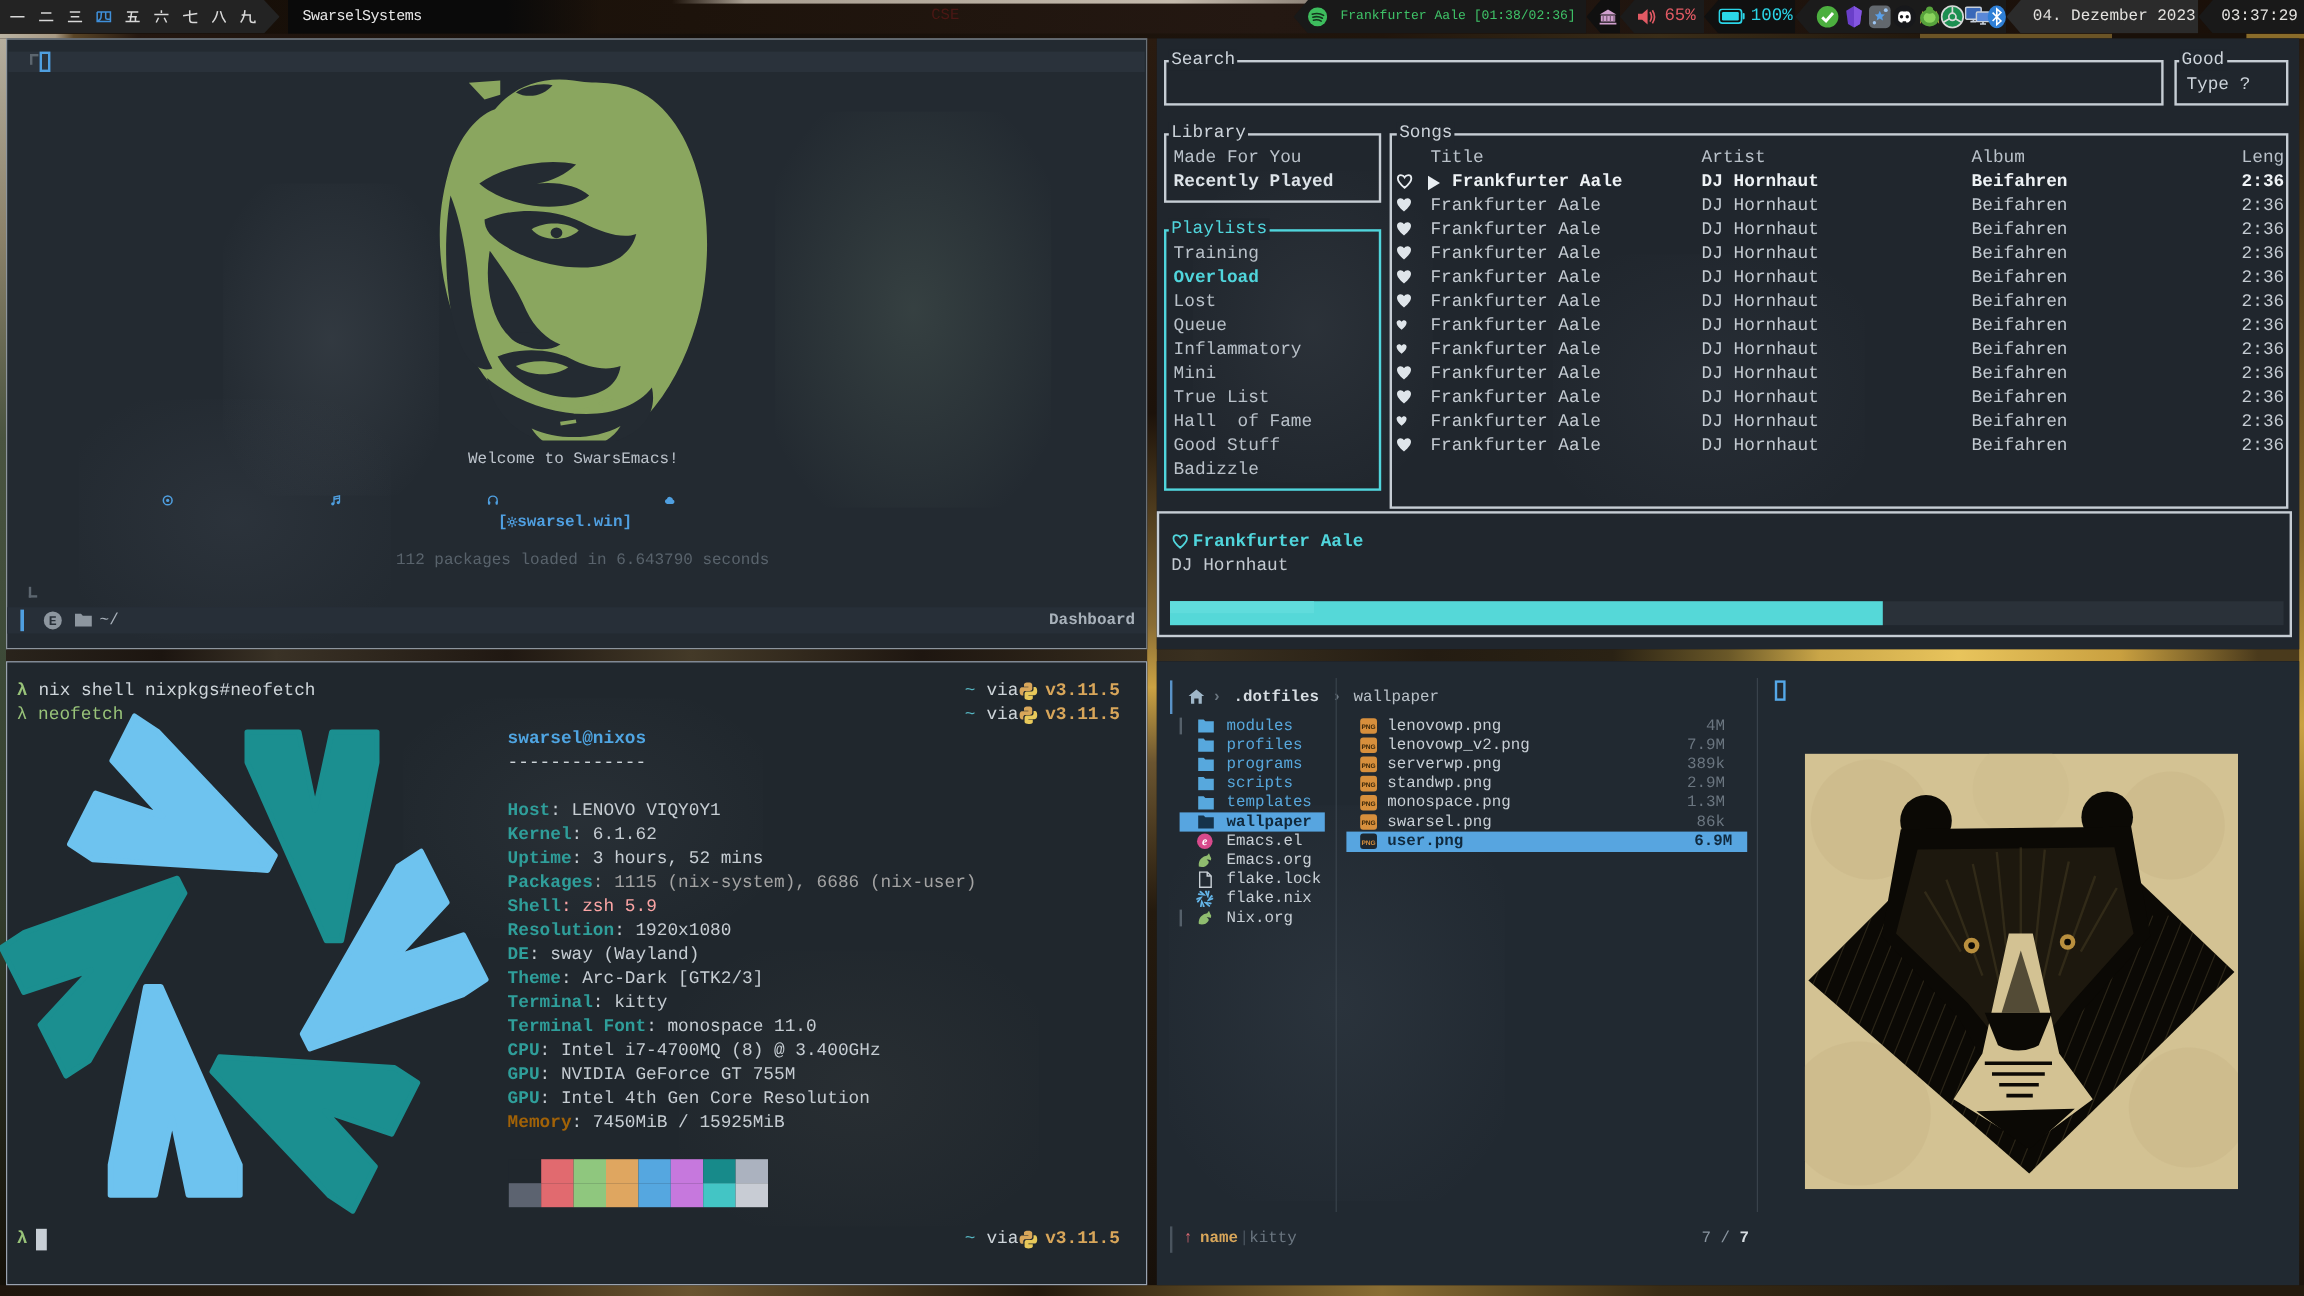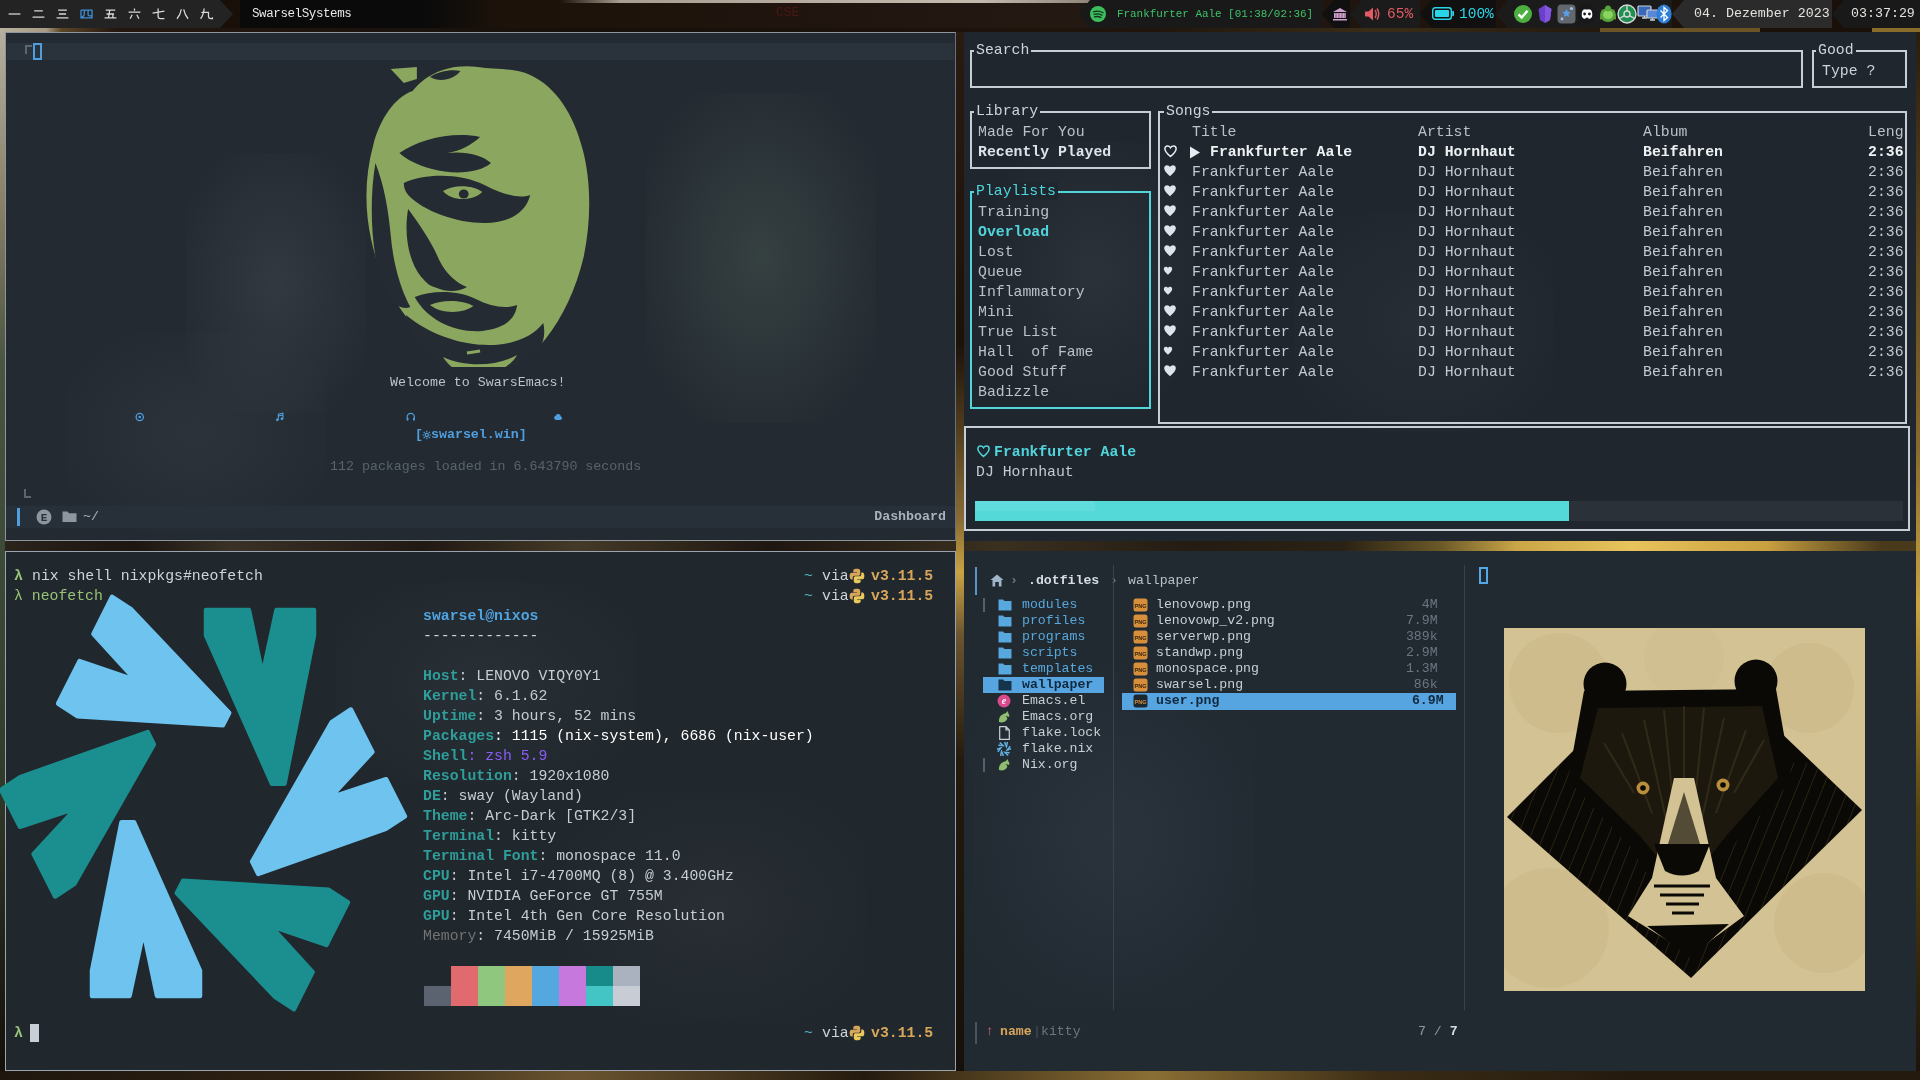--- a/index.html
+++ b/index.html
@@ -336,31 +336,31 @@
       <path d="M12.1 23 C18 23 17.5 20.4 17.5 20.4 V17.7 H12 V17 H19.7 C19.7 17 23 17.4 23 11.9 C23 6.5 20.1 6.7 20.1 6.7 H18.4 V9.5 C18.4 9.5 18.5 12.4 15.5 12.4 H10 C10 12.4 7.2 12.3 7.2 15.1 V20 C7.2 20 6.8 23 12.1 23 Z" fill="#e8c95a"></path>
     </svg>
     <div style="position:absolute;left:871px;top:1023px;height:20px;line-height:20px;font-family:&quot;Liberation Mono&quot;,monospace;font-size:14.8px;color:#d8a65a;font-weight:bold;white-space:pre;">v3.11.5</div>
 <div style="position:absolute;left:14px;top:1023px;height:20px;line-height:20px;font-family:&quot;Liberation Mono&quot;,monospace;font-size:14.8px;color:#98c379;font-weight:bold;white-space:pre;">λ</div>
 <div class="abs" style="left:30px;top:1024px;width:9px;height:18px;background:#c8cfd6;"></div>
 <div style="position:absolute;left:423px;top:606px;height:20px;line-height:20px;font-family:&quot;Liberation Mono&quot;,monospace;font-size:14.8px;color:#4fa5e2;font-weight:bold;white-space:pre;">swarsel@nixos</div>
 <div style="position:absolute;left:423px;top:626px;height:20px;line-height:20px;font-family:&quot;Liberation Mono&quot;,monospace;font-size:14.8px;color:#ced5da;font-weight:normal;white-space:pre;">-------------</div>
 <div style="position:absolute;left:423px;top:666px;height:20px;line-height:20px;font-family:&quot;Liberation Mono&quot;,monospace;font-size:14.8px;color:#c6cdd3;font-weight:normal;white-space:pre;"><span style="color:#2f9e9a;font-weight:bold">Host</span><span style="color:#c6cdd3">: LENOVO VIQY0Y1</span></div>
 <div style="position:absolute;left:423px;top:686px;height:20px;line-height:20px;font-family:&quot;Liberation Mono&quot;,monospace;font-size:14.8px;color:#c6cdd3;font-weight:normal;white-space:pre;"><span style="color:#2f9e9a;font-weight:bold">Kernel</span><span style="color:#c6cdd3">: 6.1.62</span></div>
 <div style="position:absolute;left:423px;top:706px;height:20px;line-height:20px;font-family:&quot;Liberation Mono&quot;,monospace;font-size:14.8px;color:#c6cdd3;font-weight:normal;white-space:pre;"><span style="color:#2f9e9a;font-weight:bold">Uptime</span><span style="color:#c6cdd3">: 3 hours, 52 mins</span></div>
-<div style="position:absolute;left:423px;top:726px;height:20px;line-height:20px;font-family:&quot;Liberation Mono&quot;,monospace;font-size:14.8px;color:#c6cdd3;font-weight:normal;white-space:pre;"><span style="color:#2f9e9a;font-weight:bold">Packages</span><span style="color:#ffffff">: 1115 (nix-system), 6686 (nix-user)</span></div>
-<div style="position:absolute;left:423px;top:746px;height:20px;line-height:20px;font-family:&quot;Liberation Mono&quot;,monospace;font-size:14.8px;color:#c6cdd3;font-weight:normal;white-space:pre;"><span style="color:#2f9e9a;font-weight:bold">Shell</span><span style="color:#8b5cf6">: zsh 5.9</span></div>
+<div style="position:absolute;left:423px;top:726px;height:20px;line-height:20px;font-family:&quot;Liberation Mono&quot;,monospace;font-size:14.8px;color:#c6cdd3;font-weight:normal;white-space:pre;"><span style="color:#2f9e9a;font-weight:bold">Packages</span><span style="color:#a3a3a3">: 1115 (nix-system), 6686 (nix-user)</span></div>
+<div style="position:absolute;left:423px;top:746px;height:20px;line-height:20px;font-family:&quot;Liberation Mono&quot;,monospace;font-size:14.8px;color:#c6cdd3;font-weight:normal;white-space:pre;"><span style="color:#2f9e9a;font-weight:bold">Shell</span><span style="color:#fca5a5">: zsh 5.9</span></div>
 <div style="position:absolute;left:423px;top:766px;height:20px;line-height:20px;font-family:&quot;Liberation Mono&quot;,monospace;font-size:14.8px;color:#c6cdd3;font-weight:normal;white-space:pre;"><span style="color:#2f9e9a;font-weight:bold">Resolution</span><span style="color:#c6cdd3">: 1920x1080</span></div>
 <div style="position:absolute;left:423px;top:786px;height:20px;line-height:20px;font-family:&quot;Liberation Mono&quot;,monospace;font-size:14.8px;color:#c6cdd3;font-weight:normal;white-space:pre;"><span style="color:#2f9e9a;font-weight:bold">DE</span><span style="color:#c6cdd3">: sway (Wayland)</span></div>
 <div style="position:absolute;left:423px;top:806px;height:20px;line-height:20px;font-family:&quot;Liberation Mono&quot;,monospace;font-size:14.8px;color:#c6cdd3;font-weight:normal;white-space:pre;"><span style="color:#2f9e9a;font-weight:bold">Theme</span><span style="color:#c6cdd3">: Arc-Dark [GTK2/3]</span></div>
 <div style="position:absolute;left:423px;top:826px;height:20px;line-height:20px;font-family:&quot;Liberation Mono&quot;,monospace;font-size:14.8px;color:#c6cdd3;font-weight:normal;white-space:pre;"><span style="color:#2f9e9a;font-weight:bold">Terminal</span><span style="color:#c6cdd3">: kitty</span></div>
 <div style="position:absolute;left:423px;top:846px;height:20px;line-height:20px;font-family:&quot;Liberation Mono&quot;,monospace;font-size:14.8px;color:#c6cdd3;font-weight:normal;white-space:pre;"><span style="color:#2f9e9a;font-weight:bold">Terminal Font</span><span style="color:#c6cdd3">: monospace 11.0</span></div>
 <div style="position:absolute;left:423px;top:866px;height:20px;line-height:20px;font-family:&quot;Liberation Mono&quot;,monospace;font-size:14.8px;color:#c6cdd3;font-weight:normal;white-space:pre;"><span style="color:#2f9e9a;font-weight:bold">CPU</span><span style="color:#c6cdd3">: Intel i7-4700MQ (8) @ 3.400GHz</span></div>
 <div style="position:absolute;left:423px;top:886px;height:20px;line-height:20px;font-family:&quot;Liberation Mono&quot;,monospace;font-size:14.8px;color:#c6cdd3;font-weight:normal;white-space:pre;"><span style="color:#2f9e9a;font-weight:bold">GPU</span><span style="color:#c6cdd3">: NVIDIA GeForce GT 755M</span></div>
 <div style="position:absolute;left:423px;top:906px;height:20px;line-height:20px;font-family:&quot;Liberation Mono&quot;,monospace;font-size:14.8px;color:#c6cdd3;font-weight:normal;white-space:pre;"><span style="color:#2f9e9a;font-weight:bold">GPU</span><span style="color:#c6cdd3">: Intel 4th Gen Core Resolution</span></div>
-<div style="position:absolute;left:423px;top:926px;height:20px;line-height:20px;font-family:&quot;Liberation Mono&quot;,monospace;font-size:14.8px;color:#c6cdd3;font-weight:normal;white-space:pre;"><span style="color:#737373;font-weight:normal">Memory</span><span style="color:#c6cdd3">: 7450MiB / 15925MiB</span></div>
+<div style="position:absolute;left:423px;top:926px;height:20px;line-height:20px;font-family:&quot;Liberation Mono&quot;,monospace;font-size:14.8px;color:#c6cdd3;font-weight:normal;white-space:pre;"><span style="color:#a16207;font-weight:bold">Memory</span><span style="color:#c6cdd3">: 7450MiB / 15925MiB</span></div>
 <div class="abs" style="left:424px;top:966px;width:27px;height:20px;background:#20272d;"></div>
 <div class="abs" style="left:424px;top:986px;width:27px;height:20px;background:#5c6370;"></div>
 <div class="abs" style="left:451px;top:966px;width:27px;height:20px;background:#e16a6f;"></div>
 <div class="abs" style="left:451px;top:986px;width:27px;height:20px;background:#e16a6f;"></div>
 <div class="abs" style="left:478px;top:966px;width:27px;height:20px;background:#8fc77e;"></div>
 <div class="abs" style="left:478px;top:986px;width:27px;height:20px;background:#8fc77e;"></div>
 <div class="abs" style="left:505px;top:966px;width:27px;height:20px;background:#dfa660;"></div>
 <div class="abs" style="left:505px;top:986px;width:27px;height:20px;background:#dfa660;"></div>
 <div class="abs" style="left:532px;top:966px;width:27px;height:20px;background:#55a7e0;"></div>
 <div class="abs" style="left:532px;top:986px;width:27px;height:20px;background:#55a7e0;"></div>

